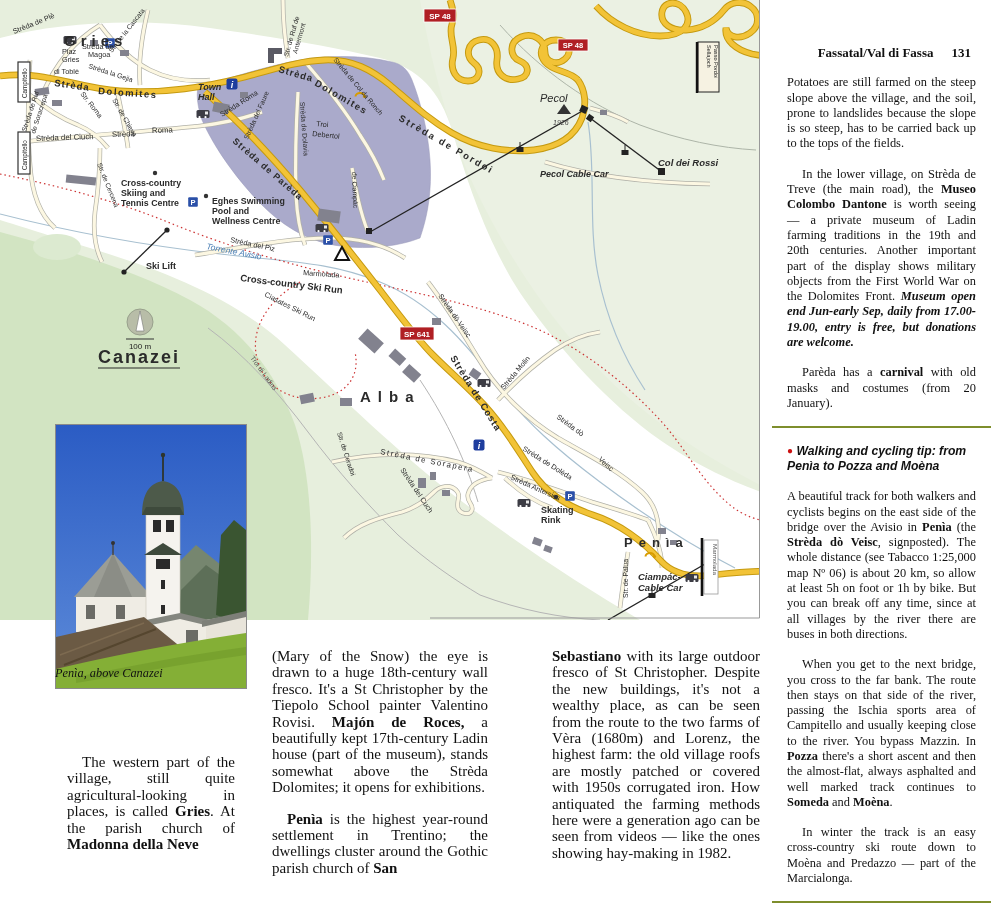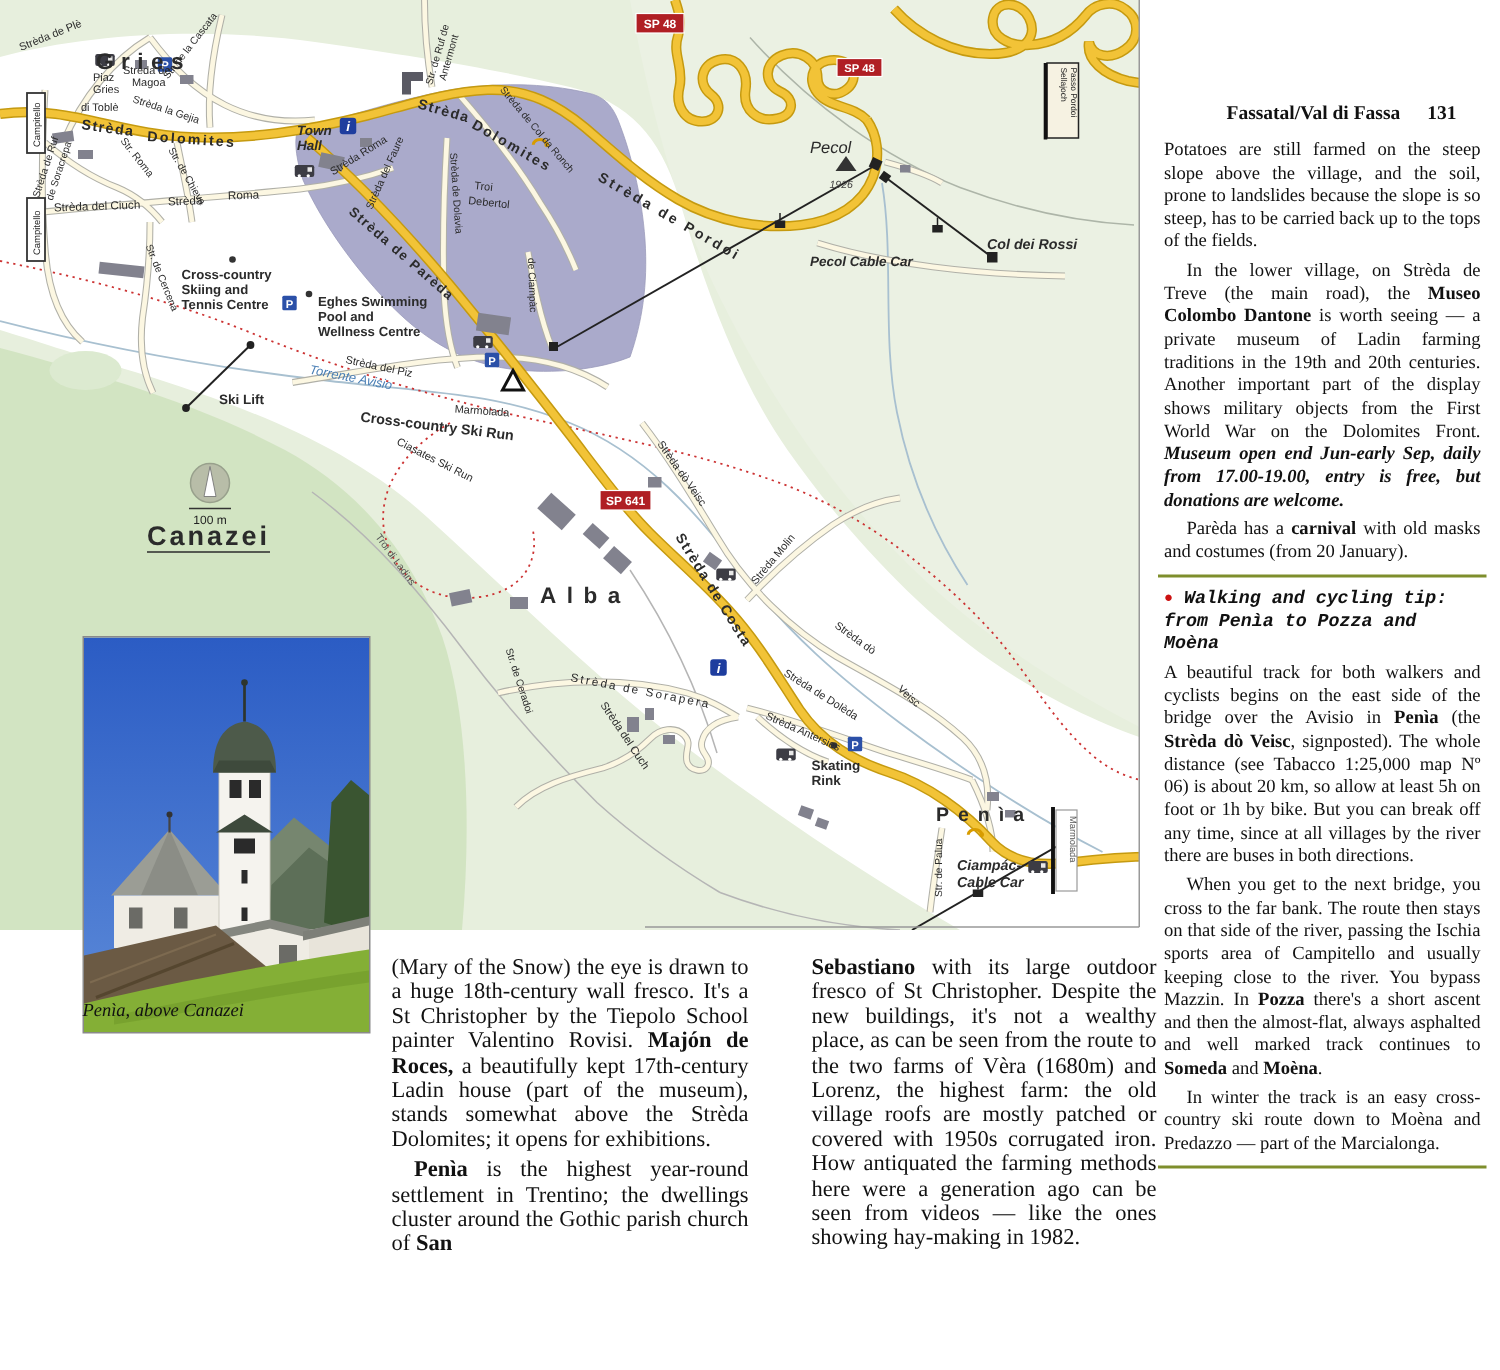--- a/index.html
+++ b/index.html
@@ -1,29 +1,29 @@
 <!DOCTYPE html>
 <html><head>
 <meta charset="utf-8">
 <style>
   html,body{margin:0;padding:0;}
   body{width:1000px;height:913px;background:#ffffff;position:relative;overflow:hidden;
        font-family:"Liberation Serif",serif;color:#111;}
   .abs{position:absolute;}
-  p{margin:4px;}
+  p{margin:15px;}
   .just{text-align:justify;}
   .rc{font-size:12.4px;line-height:15.3px;}
   .bc{font-size:15px;line-height:16.4px;}
   .ind{text-indent:15px;}
   span.b{font-weight:700;}
   span.bi{font-weight:700;font-style:italic;}
   .rule{border-top:2.5px solid #7e8e2c;margin:7px 0 7px 0;}
   .head{display:flex;justify-content:flex-end;gap:18px;font-weight:700;font-size:13px;
-        padding-right:20px;margin-bottom:10px;margin-top:22px;}
-  .tip-head{font-family:Liberation Mono, monospace;font-weight:700;font-style:italic;
+        padding-right:20px;margin-bottom:10px;}
+  .tip-head{font-family:Liberation Sans, sans-serif;font-weight:700;font-style:italic;
             font-size:12.2px;line-height:15px;text-align:left;margin-bottom:2px;}
   .bullet{color:#cc1111;font-size:10px;font-style:normal;vertical-align:1px;}
   .caption{font-style:italic;font-size:12.3px;}
   svg text{font-family:"Liberation Sans",sans-serif;}
   .photo-frame{border:1px solid #8a8a8a;}
 </style>
 </head>
 <body>
 
 <div class="abs" style="left:0;top:0;width:770px;height:620px;">
@@ -396,20 +396,21 @@
   <p class="just ind"><span>Parèda has a </span><span class="b">carnival</span><span> with old masks and costumes (from 20 January).</span></p>
   <div class="rule"></div>
   <p class="tip-head"><span class="bullet">●</span> <span>Walking and cycling tip: from Penìa to Pozza and Moèna</span></p>
   <p class="just"><span>A beautiful track for both walkers and cyclists begins on the east side of the bridge over the Avisio in </span><span class="b">Penìa</span><span> (the </span><span class="b">Strèda dò Veisc</span><span>, signposted). The whole distance (see Tabacco 1:25,000 map Nº 06) is about 20 km, so allow at least 5h on foot or 1h by bike. But you can break off any time, since at all villages by the river there are buses in both directions.</span></p>
   <p class="just ind"><span>When you get to the next bridge, you cross to the far bank. The route then stays on that side of the river, passing the Ischia sports area of Campitello and usually keeping close to the river. You bypass Mazzin. In </span><span class="b">Pozza</span><span> there's a short ascent and then the almost-flat, always asphalted and well marked track continues to </span><span class="b">Someda</span><span> and </span><span class="b">Moèna</span><span>.</span></p>
   <p class="just ind"><span>In winter the track is an easy cross-country ski route down to Moèna and Predazzo — part of the Marcialonga.</span></p>
   <div class="rule"></div>
 </div>
 
 <div class="abs bc just" style="left:52px;top:739px;width:198px;">
+  <p class="just ind"><span>The western part of the village, still quite agricultural-looking in places, is called </span><span class="b">Gries</span><span>. At the parish church of </span><span class="b">Madonna della Neve</span></p>
 </div>
 <div class="abs bc just" style="left:257px;top:633px;width:246px;">
   <p class="just"><span>(Mary of the Snow) the eye is drawn to a huge 18th-century wall fresco. It's a St Christopher by the Tiepolo School painter Valentino Rovisi. </span><span class="b">Majón de Roces,</span><span> a beautifully kept 17th-century Ladin house (part of the museum), stands somewhat above the Strèda Dolomites; it opens for exhibitions.</span></p>
   <p class="just ind"><span class="b">Penìa</span><span> is the highest year-round settlement in Trentino; the dwellings cluster around the Gothic parish church of </span><span class="b">San</span></p>
 </div>
 <div class="abs bc just" style="left:537px;top:633px;width:238px;">
   <p class="just"><span class="b">Sebastiano</span><span> with its large outdoor fresco of St Christopher. Despite the new buildings, it's not a wealthy place, as can be seen from the route to the two farms of Vèra (1680m) and Lorenz, the highest farm: the old village roofs are mostly patched or covered with 1950s corrugated iron. How antiquated the farming methods here were a generation ago can be seen from videos — like the ones showing hay-making in 1982.</span></p>
 </div>
 
 </body></html>

